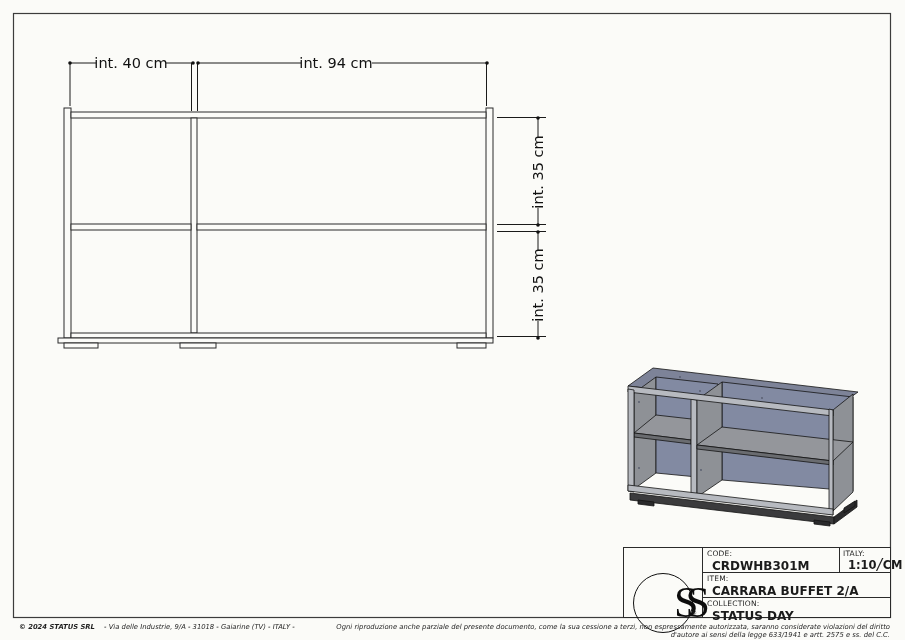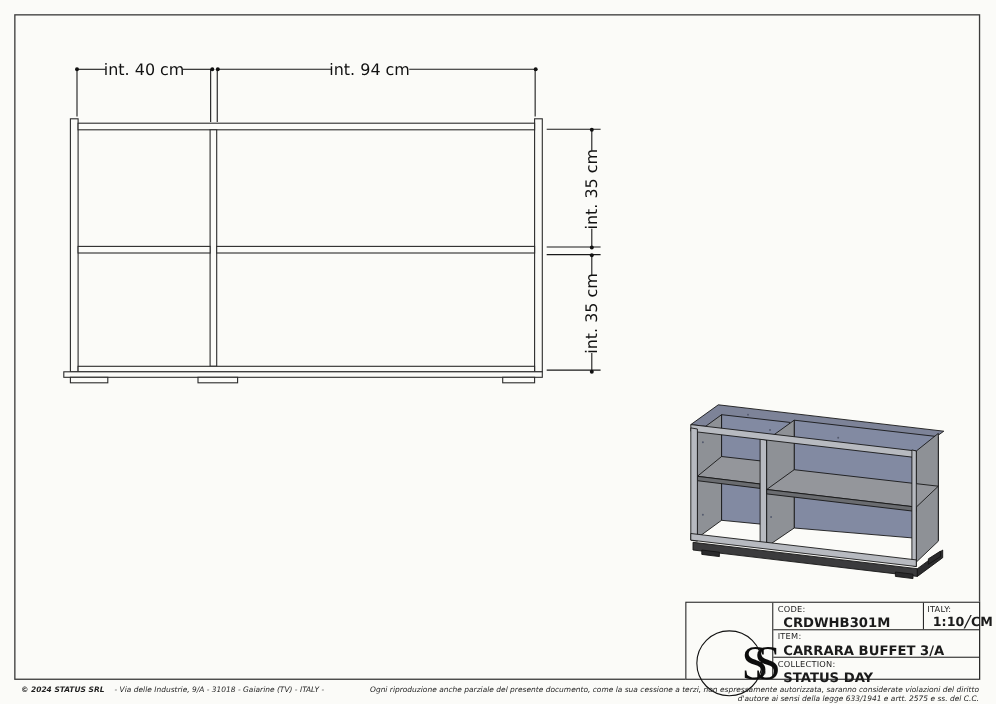--- a/index.html
+++ b/index.html
@@ -182,21 +182,21 @@
           <span class="tb-label">ITALY:</span>
           <span class="tb-value tb-scale-value">
               <span>1:10</span>
               <span class="tb-slash">/</span>
               <span>CM</span>
             </span>
         </div>
       </div>
       <div class="tb-row2">
         <span class="tb-label">ITEM:</span>
-        <span class="tb-value">CARRARA BUFFET 3/A</span>
+        <span class="tb-value">CARRARA BUFFET 2/A</span>
       </div>
       <div class="tb-row3">
         <span class="tb-label">COLLECTION:</span>
         <span class="tb-value">STATUS DAY</span>
       </div>
     </div>
   </div>
 
   <div class="footer">
     <div class="footer-left">

